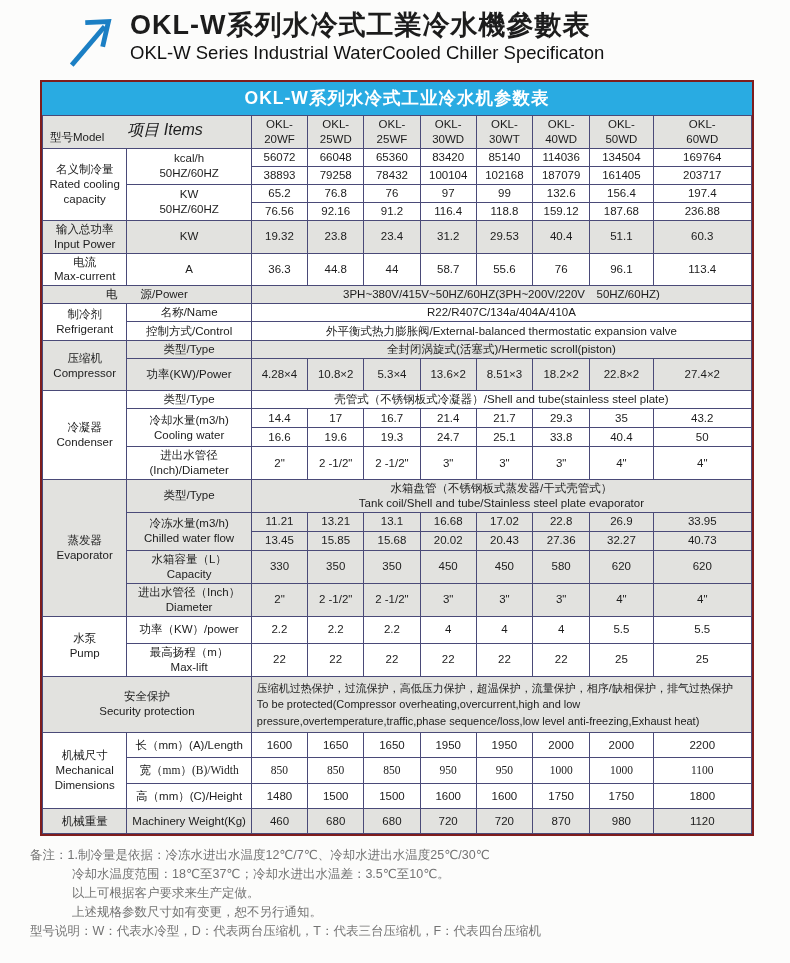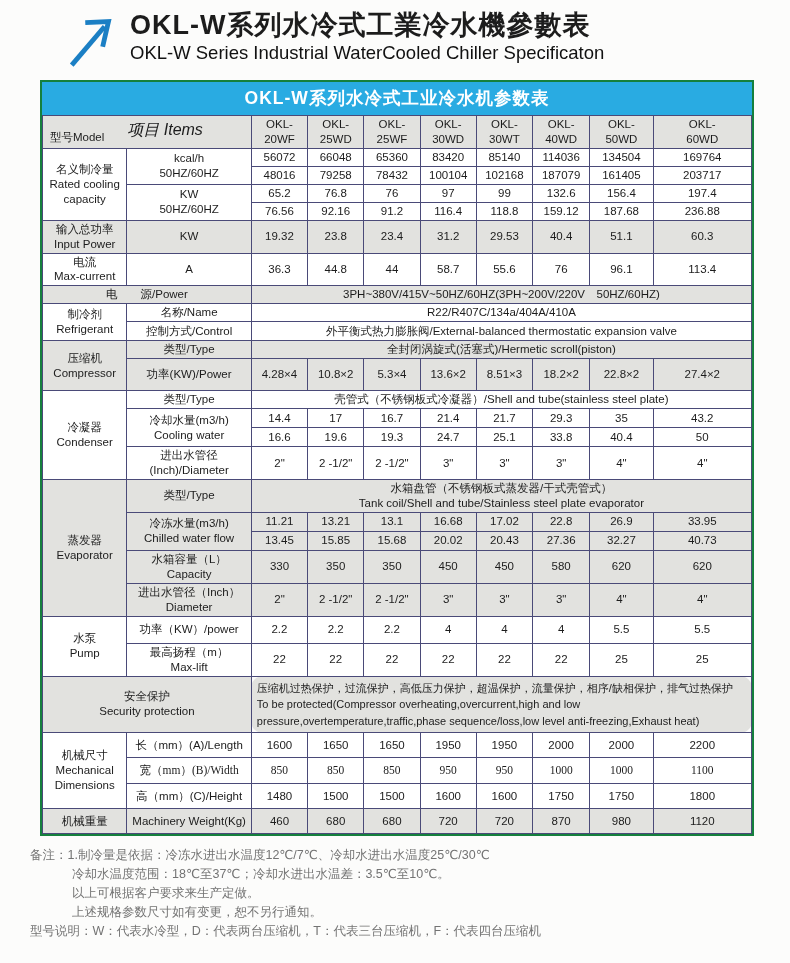--- a/index.html
+++ b/index.html
@@ -9,33 +9,33 @@
     color:#1c1c1c;overflow:hidden;
   }
   .page{padding:6px 0 0 0;}
   
   .hdr{display:flex;align-items:flex-start;margin:4px 0 10px 64px;}
   .hdr .arrow{width:58px;height:58px;flex:0 0 auto;margin-top:2px;}
   .hdr .titles{margin-left:8px;}
   .title-zh{font-size:27px;font-weight:bold;letter-spacing:1px;line-height:1.15;}
   .title-en{font-size:18.5px;line-height:1.25;color:#111;}
   
-  .tbl-wrap{width:710px;margin-left:40px;border:2px solid #15803d;}
+  .tbl-wrap{width:710px;margin-left:40px;border:2px solid #7f1d1d;}
   .tbl-caption{
     background:#29abe2;color:#fff;text-align:center;
     font-size:17.5px;font-weight:bold;padding:4px 0 5px 0;letter-spacing:1px;
   }
   table{border-collapse:collapse;table-layout:fixed;width:100%;}
   td{
     border:1px solid #4a4a78;text-align:center;vertical-align:middle;
     padding:1px 2px;font-size:11.5px;line-height:1.3;overflow:hidden;
   }
   tr.g td{background:#e2e2df;}
   tr.w td{background:#ffffff;}
-  td.sec{text-align:left;padding:3px 5px;font-size:11px;line-height:1.5;border-radius:12px;}
+  td.sec{text-align:left;padding:3px 5px;font-size:11px;line-height:1.5;}
   td.corner{position:relative;padding:0;
     background-image:linear-gradient(to bottom right,
       transparent calc(50% - 0.7px),#4a4a78 calc(50% - 0.7px),
       #4a4a78 calc(50% + 0.7px),transparent calc(50% + 0.7px));
   }
   td.corner .bl{position:absolute;left:7px;bottom:3px;font-size:11.5px;}
   td.corner .tr{position:absolute;right:48px;top:4px;font-size:16px;font-style:italic;}
   
   .notes{margin:10px 0 0 30px;width:740px;}
   .note-line{font-size:12.5px;line-height:1.52;color:#737373;}
@@ -92,21 +92,21 @@
             <td>56072</td>
             <td>66048</td>
             <td>65360</td>
             <td>83420</td>
             <td>85140</td>
             <td>114036</td>
             <td>134504</td>
             <td>169764</td>
           </tr>
           <tr class="w" style="height: 17px;">
-            <td>48016</td>
+            <td>38893</td>
             <td>79258</td>
             <td>78432</td>
             <td>100104</td>
             <td>102168</td>
             <td>187079</td>
             <td>161405</td>
             <td>203717</td>
           </tr>
           <tr class="w" style="height: 17px;">
             <td class="c2" rowspan="2">KW<br>50HZ/60HZ</td>

